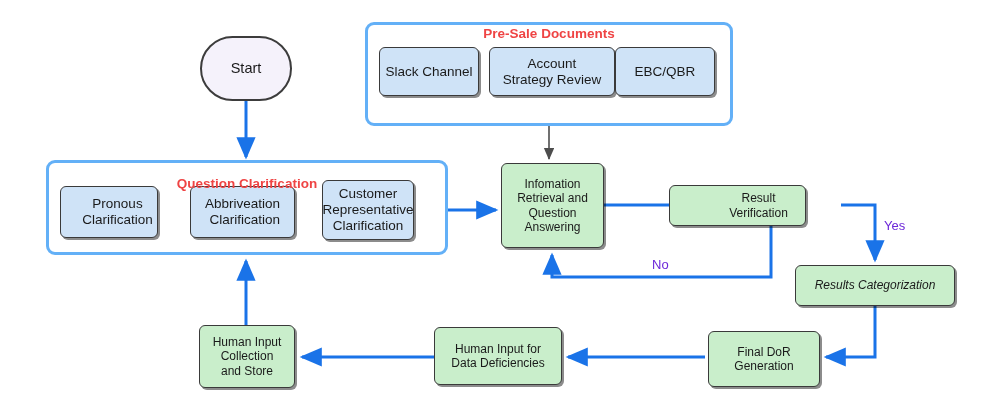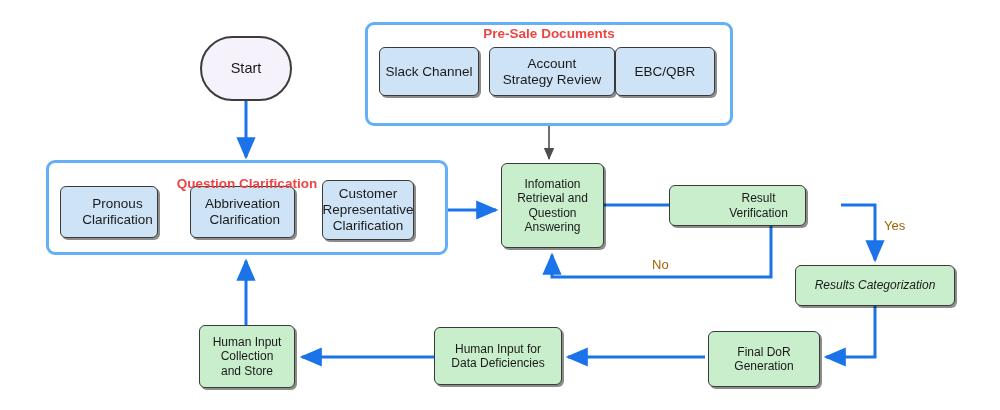--- a/index.html
+++ b/index.html
@@ -72,21 +72,21 @@
     width: 100%;
     text-align: center;
     font-size: 13.5px;
     font-weight: bold;
     color: #ef4444;
     z-index: 4;
   }
   .edge-label {
     position: absolute;
     font-size: 13px;
-    color: #a16207;
+    color: #6d28d9;
     z-index: 4;
     white-space: nowrap;
   }
 </style>
 </head>
 <body>
 
 <div id="canvas">
 
   <svg id="edges" viewBox="0 0 1000 410" xmlns="http://www.w3.org/2000/svg">

